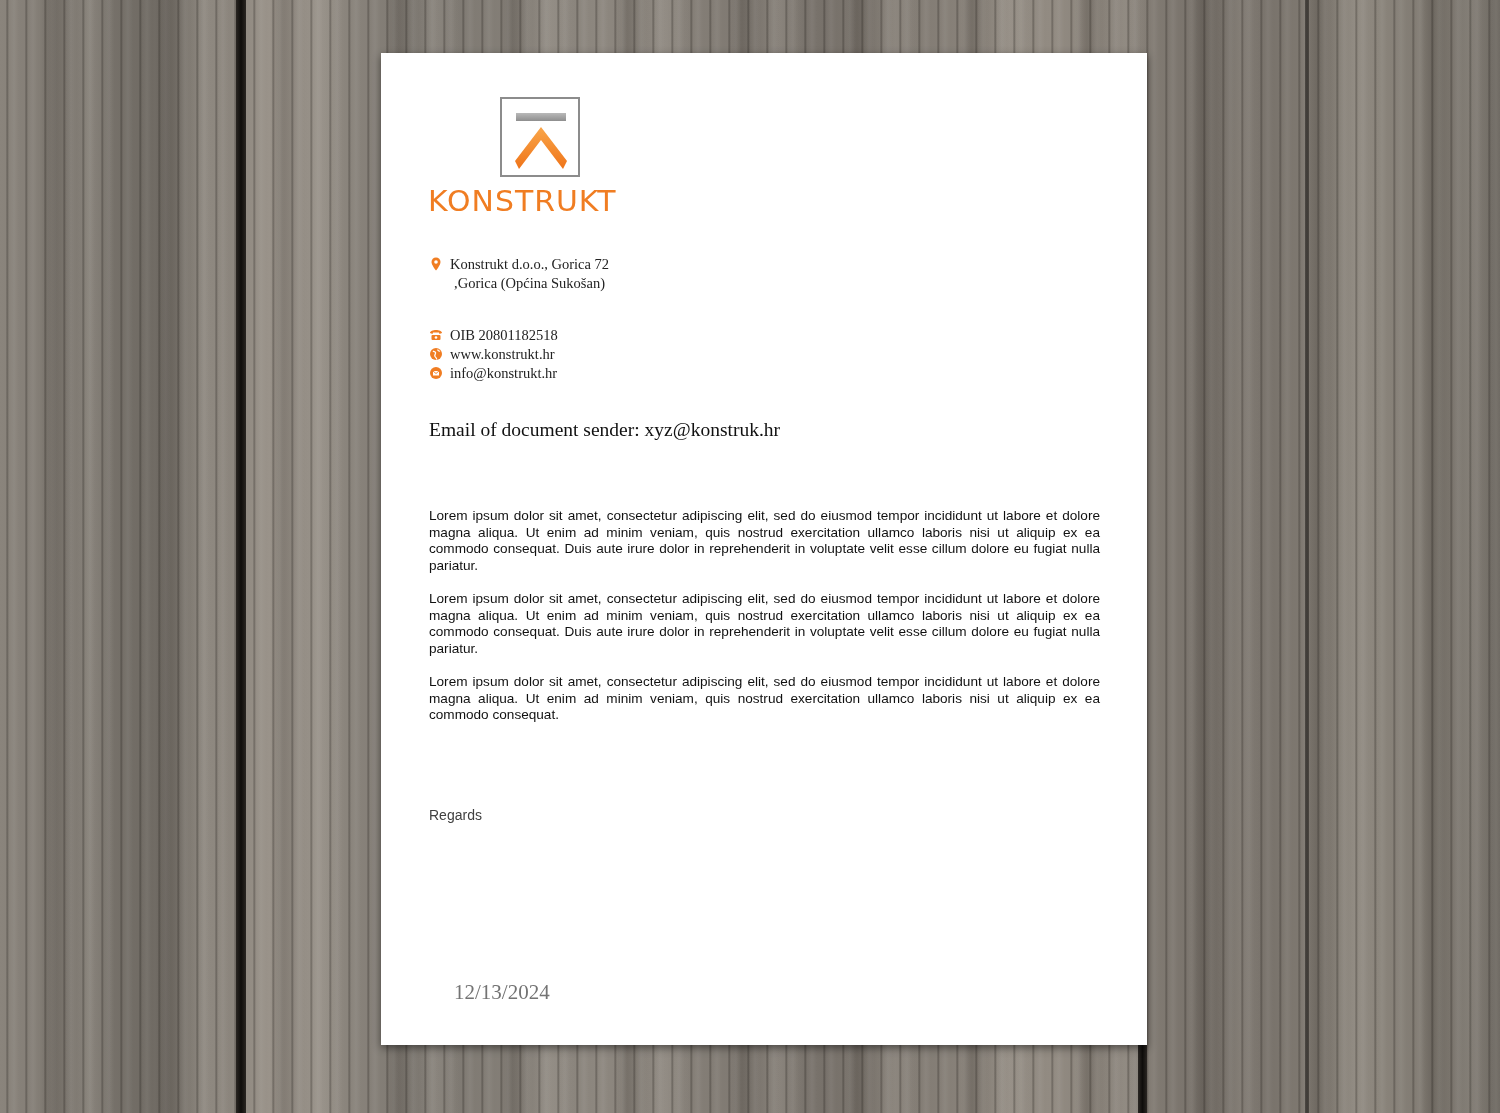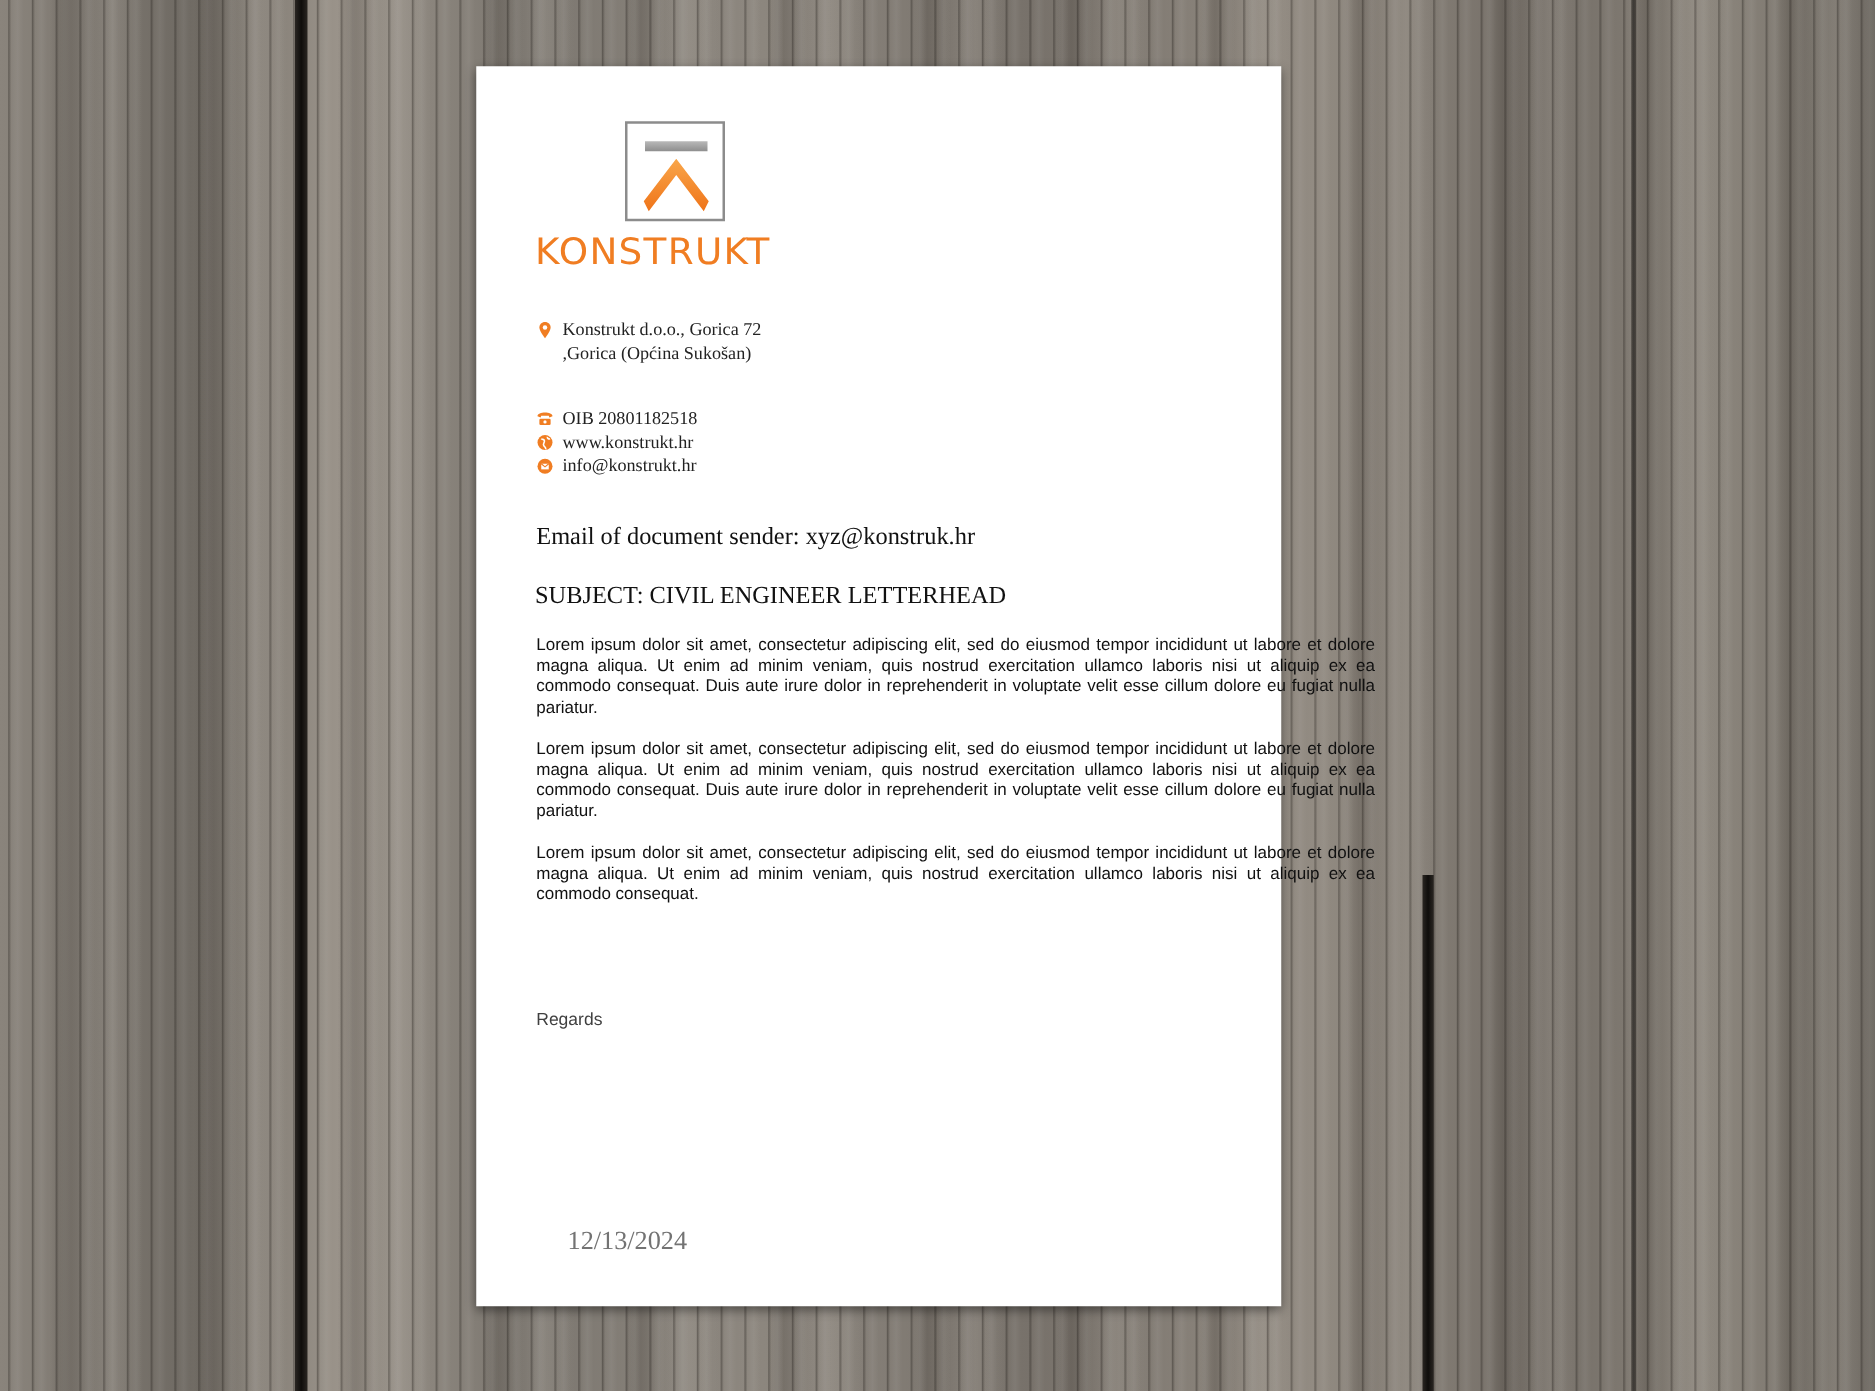--- a/index.html
+++ b/index.html
@@ -13,21 +13,21 @@
         rgba(255,255,255,0.06) 14px, rgba(0,0,0,0) 19px),
       repeating-linear-gradient(90deg,
         rgba(0,0,0,0) 0px, rgba(0,0,0,0) 40px,
         rgba(60,54,48,0.25) 52px, rgba(0,0,0,0) 70px,
         rgba(200,194,185,0.18) 90px, rgba(0,0,0,0) 115px),
       linear-gradient(90deg, #8a847c 0%, #6f6a63 10%, #9a938a 18%, #7b766f 28%, #8d877f 40%, #77716a 55%, #928b82 70%, #736d66 82%, #8a847b 92%, #6e6962 100%);
     font-family: "Liberation Sans", sans-serif;
   }
   .gap { position: absolute; top: 0; bottom: 0; background: linear-gradient(90deg, #2a2622, #0f0d0b 50%, #2a2622); }
   .paper {
-    position: absolute; left: 381px; top: 53px; width: 644px; height: 992px;
+    position: absolute; left: 381px; top: 53px; width: 766px; height: 992px;
     background: #ffffff;
     box-shadow: 0 3px 8px rgba(0,0,0,0.45);
   }
   .logo-mark {
     position: absolute; left: 119px; top: 44px; width: 80px; height: 80px;
     border: 2px solid #8c8c8c; box-sizing: border-box;
   }
   .logo-bar { position: absolute; left: 14px; top: 14px; width: 50px; height: 8px; background: linear-gradient(#b9b9b9, #8e8e8e); }
   .logo-chev { position: absolute; left: 11px; top: 28px; width: 56px; height: 44px; }
   .logo-text {
@@ -62,21 +62,21 @@
         <linearGradient id="cg" x1="0" y1="0" x2="0" y2="1">
           <stop offset="0" stop-color="#f9a64a"></stop>
           <stop offset="1" stop-color="#ef7419"></stop>
         </linearGradient>
       </defs>
       <polygon points="28,0 54,34 50,42 28,13 6,42 2,34" fill="url(#cg)"></polygon>
     </svg>
   </div>
   <div class="logo-text">KONSTRUKT</div>
 
-  <div class="contact" style="top:202px;">
+  <div class="contact" style="top:202px;text-align:center;">
     <div class="row">
       <svg class="ic" viewBox="0 0 14 14">
           <path d="M7 0.5C4.4 0.5 2.5 2.4 2.5 4.9 2.5 8 7 13.5 7 13.5S11.5 8 11.5 4.9C11.5 2.4 9.6 0.5 7 0.5Z" fill="#f07d22"></path>
           <circle cx="7" cy="5" r="1.8" fill="#fff"></circle>
         </svg>
       <div>
         <div>Konstrukt d.o.o., Gorica 72</div>
         <div>,Gorica (Općina Sukošan)</div>
       </div>
     </div>
@@ -102,21 +102,20 @@
       <svg class="ic" viewBox="0 0 14 14">
           <circle cx="7" cy="7" r="6" fill="#f07d22"></circle>
           <rect x="4" y="5" width="6" height="4.5" fill="#fff"></rect>
           <path d="M4 5L7 7.5 10 5" stroke="#f07d22" stroke-width="0.9" fill="none"></path>
         </svg>
       <span>info@konstrukt.hr</span>
     </div>
   </div>
 
   <div class="email-sender">Email of document sender: xyz@konstruk.hr</div>
-  <div class="subject">SUBJECT: CIVIL ENGINEER LETTERHEAD</div>
 
   <div class="body-text">
     <p>Lorem ipsum dolor sit amet, consectetur adipiscing elit, sed do eiusmod tempor incididunt ut labore et dolore magna aliqua. Ut enim ad minim veniam, quis nostrud exercitation ullamco laboris nisi ut aliquip ex ea commodo consequat. Duis aute irure dolor in reprehenderit in voluptate velit esse cillum dolore eu fugiat nulla pariatur.</p>
     <p>Lorem ipsum dolor sit amet, consectetur adipiscing elit, sed do eiusmod tempor incididunt ut labore et dolore magna aliqua. Ut enim ad minim veniam, quis nostrud exercitation ullamco laboris nisi ut aliquip ex ea commodo consequat. Duis aute irure dolor in reprehenderit in voluptate velit esse cillum dolore eu fugiat nulla pariatur.</p>
     <p>Lorem ipsum dolor sit amet, consectetur adipiscing elit, sed do eiusmod tempor incididunt ut labore et dolore magna aliqua. Ut enim ad minim veniam, quis nostrud exercitation ullamco laboris nisi ut aliquip ex ea commodo consequat.</p>
   </div>
 
   <div class="regards">Regards</div>
   <div class="date">12/13/2024</div>
 </div>

